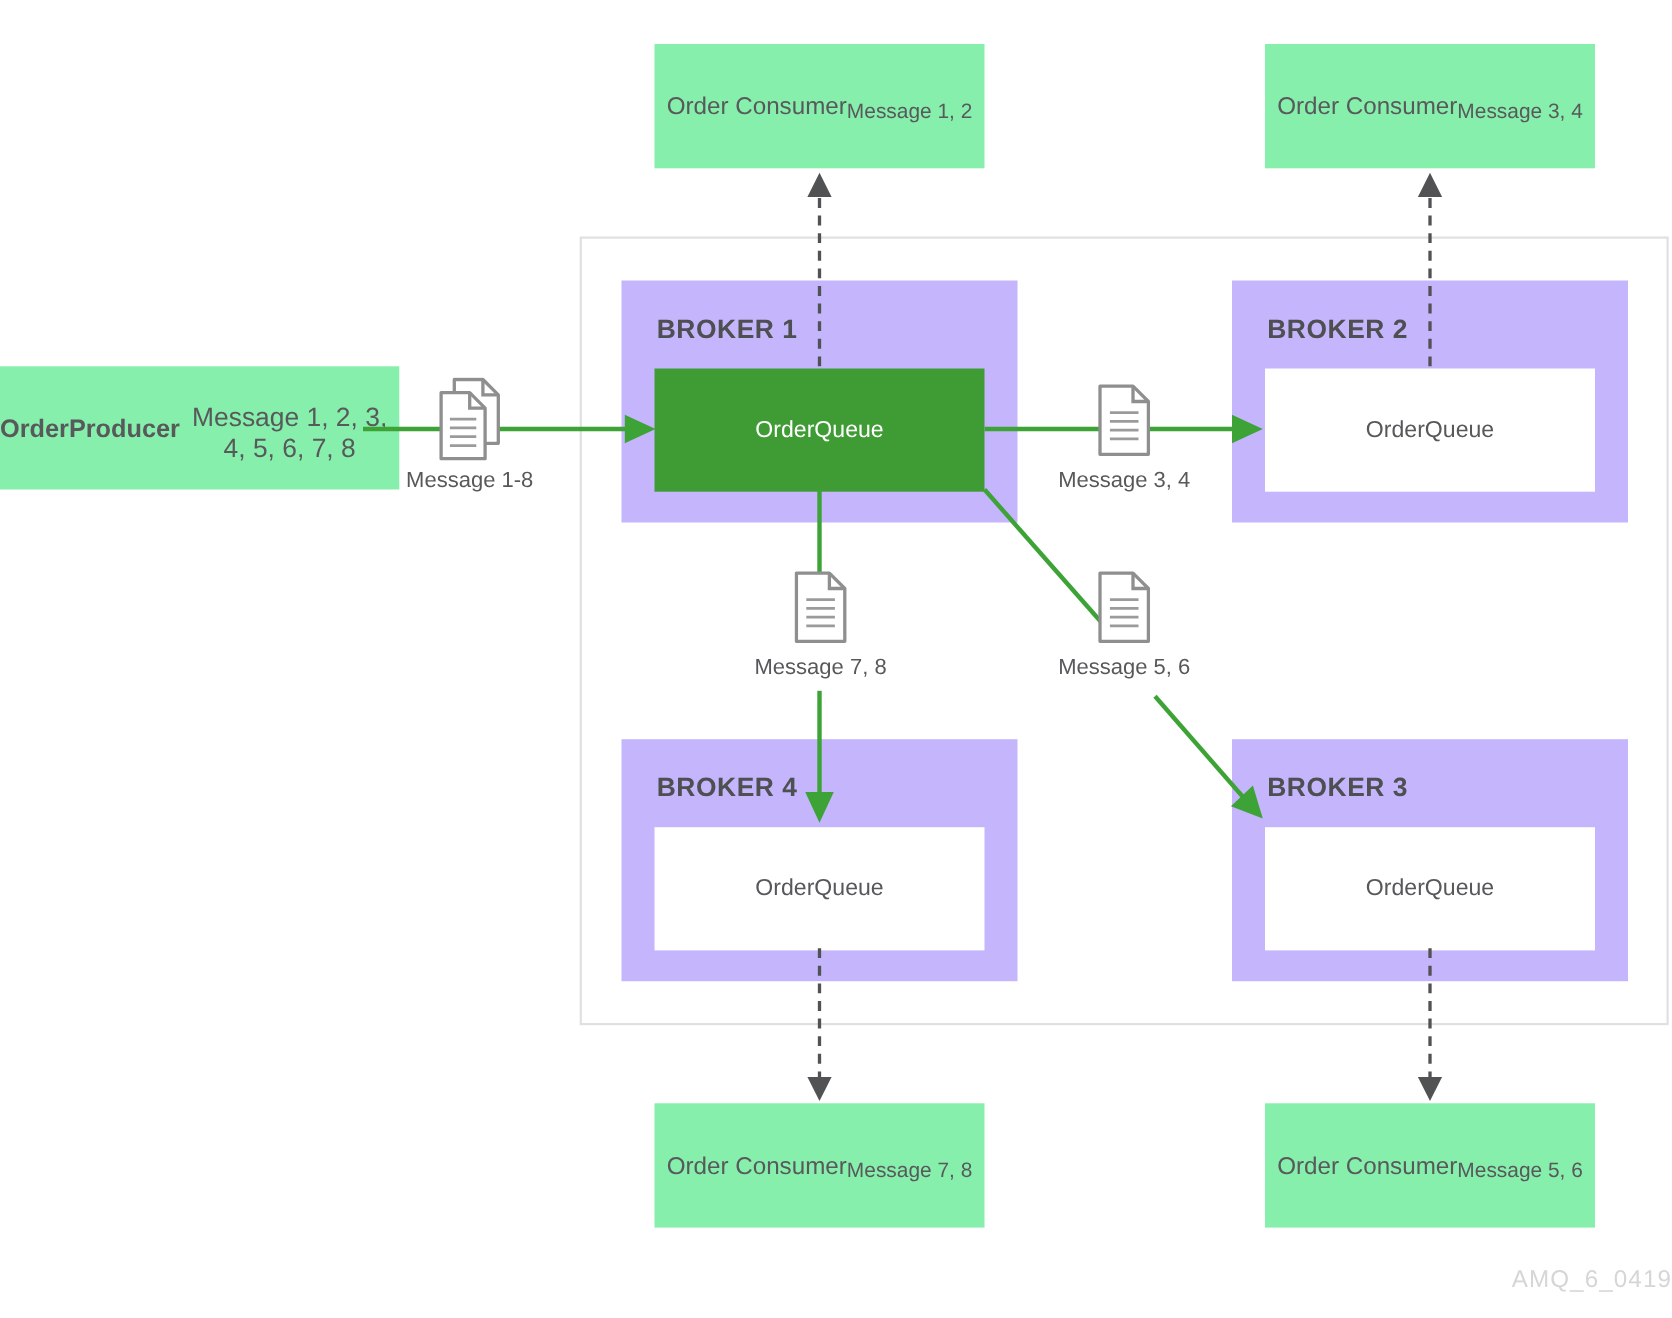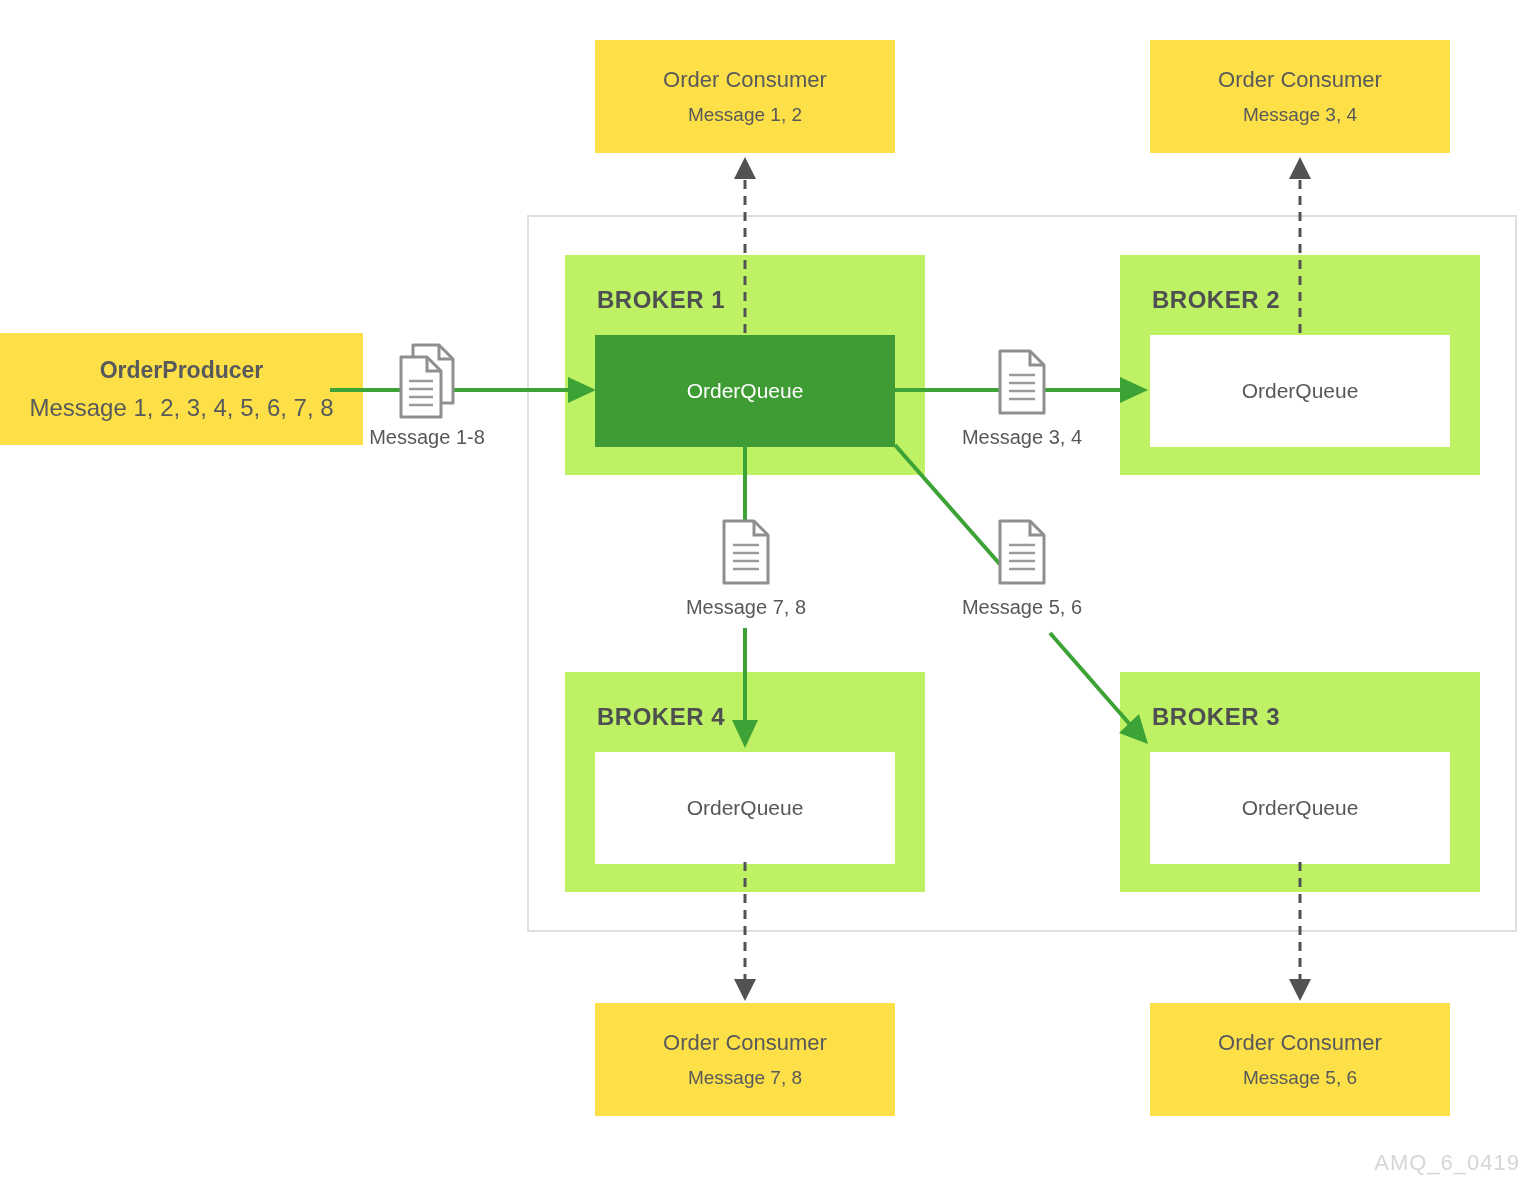--- a/index.html
+++ b/index.html
@@ -8,34 +8,34 @@
     font-family:"Liberation Sans", sans-serif; overflow:hidden;
   }
   .abs { position:absolute; }
   
   .container-frame {
     left:527px; top:215px; width:986px; height:713px;
     border:2px solid #e0e0e0; background:#ffffff;
   }
   
   .node {
-    background:#fde047; display:flex; flex-direction:column;
+    background:#86efac; display:flex; 
     align-items:center; justify-content:center; text-align:center;
   }
   .node .t1 { font-size:22px; color:#58595b; }
   .node .t2 { font-size:19px; color:#58595b; margin-top:11px; }
   .producer { left:0px; top:333px; width:363px; height:112px; }
   .producer .t1 { font-weight:bold; font-size:23px; }
   .producer .t2 { font-size:24px; margin-top:10px;text-align:center; }
   .c-tl { left:595px;  top:40px;   width:300px; height:113px; }
   .c-tr { left:1150px; top:40px;   width:300px; height:113px; }
   .c-bl { left:595px;  top:1003px; width:300px; height:113px; }
   .c-br { left:1150px; top:1003px; width:300px; height:113px; }
   
-  .broker { background:#bef264; width:360px; height:220px;text-decoration:underline; }
+  .broker { background:#c4b5fd; width:360px; height:220px;text-decoration:underline; }
   .b1 { left:565px;  top:255px; }
   .b2 { left:1120px; top:255px;text-align:right; }
   .b4 { left:565px;  top:672px; }
   .b3 { left:1120px; top:672px; }
   .broker-label {
     position:absolute; left:32px; top:31px;
     font-size:24px; font-weight:bold; color:#4e4f51; letter-spacing:0.5px;
   }
   .queue {
     position:absolute; left:30px; top:80px; width:300px; height:112px;

